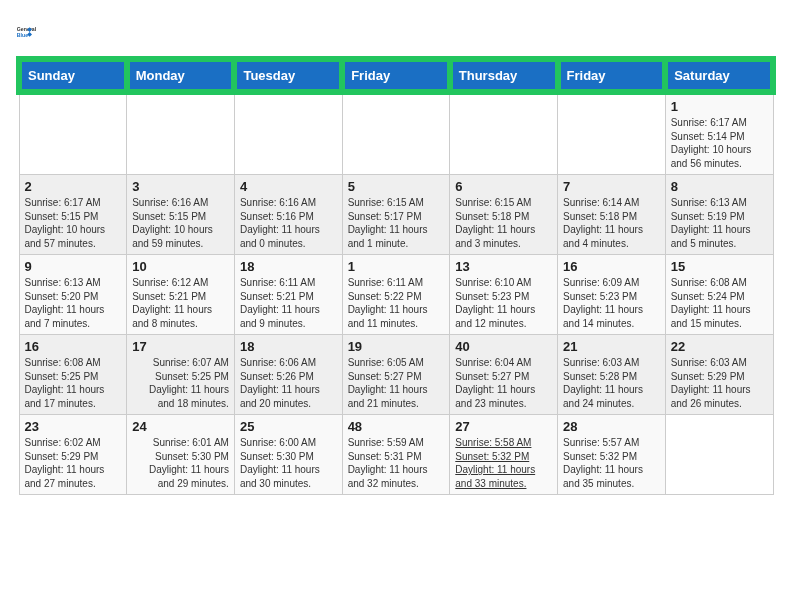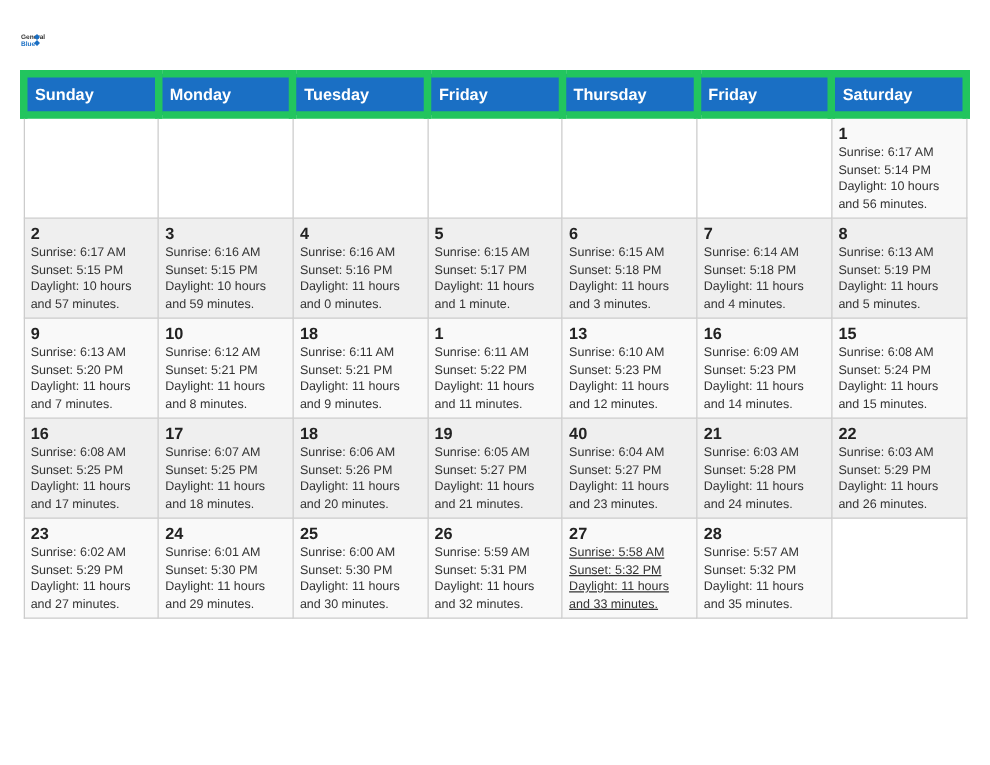--- a/index.html
+++ b/index.html
@@ -242,21 +242,21 @@
       <tr>
         <td>
           <span class="day-num">16</span>
           <div class="day-info" style="white-space: pre-line;">Sunrise: 6:08 AM
 Sunset: 5:25 PM
 Daylight: 11 hours
 and 17 minutes.</div>
         </td>
         <td>
           <span class="day-num">17</span>
-          <div class="day-info" style="white-space: pre-line;">Sunrise: 6:07 AM
+          <div class="day-info" style="white-space: pre-line; text-align: right;">Sunrise: 6:07 AM
 Sunset: 5:25 PM
 Daylight: 11 hours
 and 18 minutes.</div>
         </td>
         <td>
           <span class="day-num">18</span>
           <div class="day-info" style="white-space: pre-line;">Sunrise: 6:06 AM
 Sunset: 5:26 PM
 Daylight: 11 hours
 and 20 minutes.</div>
@@ -293,34 +293,34 @@
       <tr>
         <td>
           <span class="day-num">23</span>
           <div class="day-info" style="white-space: pre-line;">Sunrise: 6:02 AM
 Sunset: 5:29 PM
 Daylight: 11 hours
 and 27 minutes.</div>
         </td>
         <td>
           <span class="day-num">24</span>
-          <div class="day-info" style="white-space: pre-line;">Sunrise: 6:01 AM
+          <div class="day-info" style="white-space: pre-line; text-align: right;">Sunrise: 6:01 AM
 Sunset: 5:30 PM
 Daylight: 11 hours
 and 29 minutes.</div>
         </td>
         <td>
           <span class="day-num">25</span>
           <div class="day-info" style="white-space: pre-line;">Sunrise: 6:00 AM
 Sunset: 5:30 PM
 Daylight: 11 hours
 and 30 minutes.</div>
         </td>
         <td>
-          <span class="day-num">26</span>
+          <span class="day-num">48</span>
           <div class="day-info" style="white-space: pre-line;">Sunrise: 5:59 AM
 Sunset: 5:31 PM
 Daylight: 11 hours
 and 32 minutes.</div>
         </td>
         <td>
           <span class="day-num">27</span>
           <div class="day-info" style="white-space: pre-line; text-decoration: underline;">Sunrise: 5:58 AM
 Sunset: 5:32 PM
 Daylight: 11 hours

